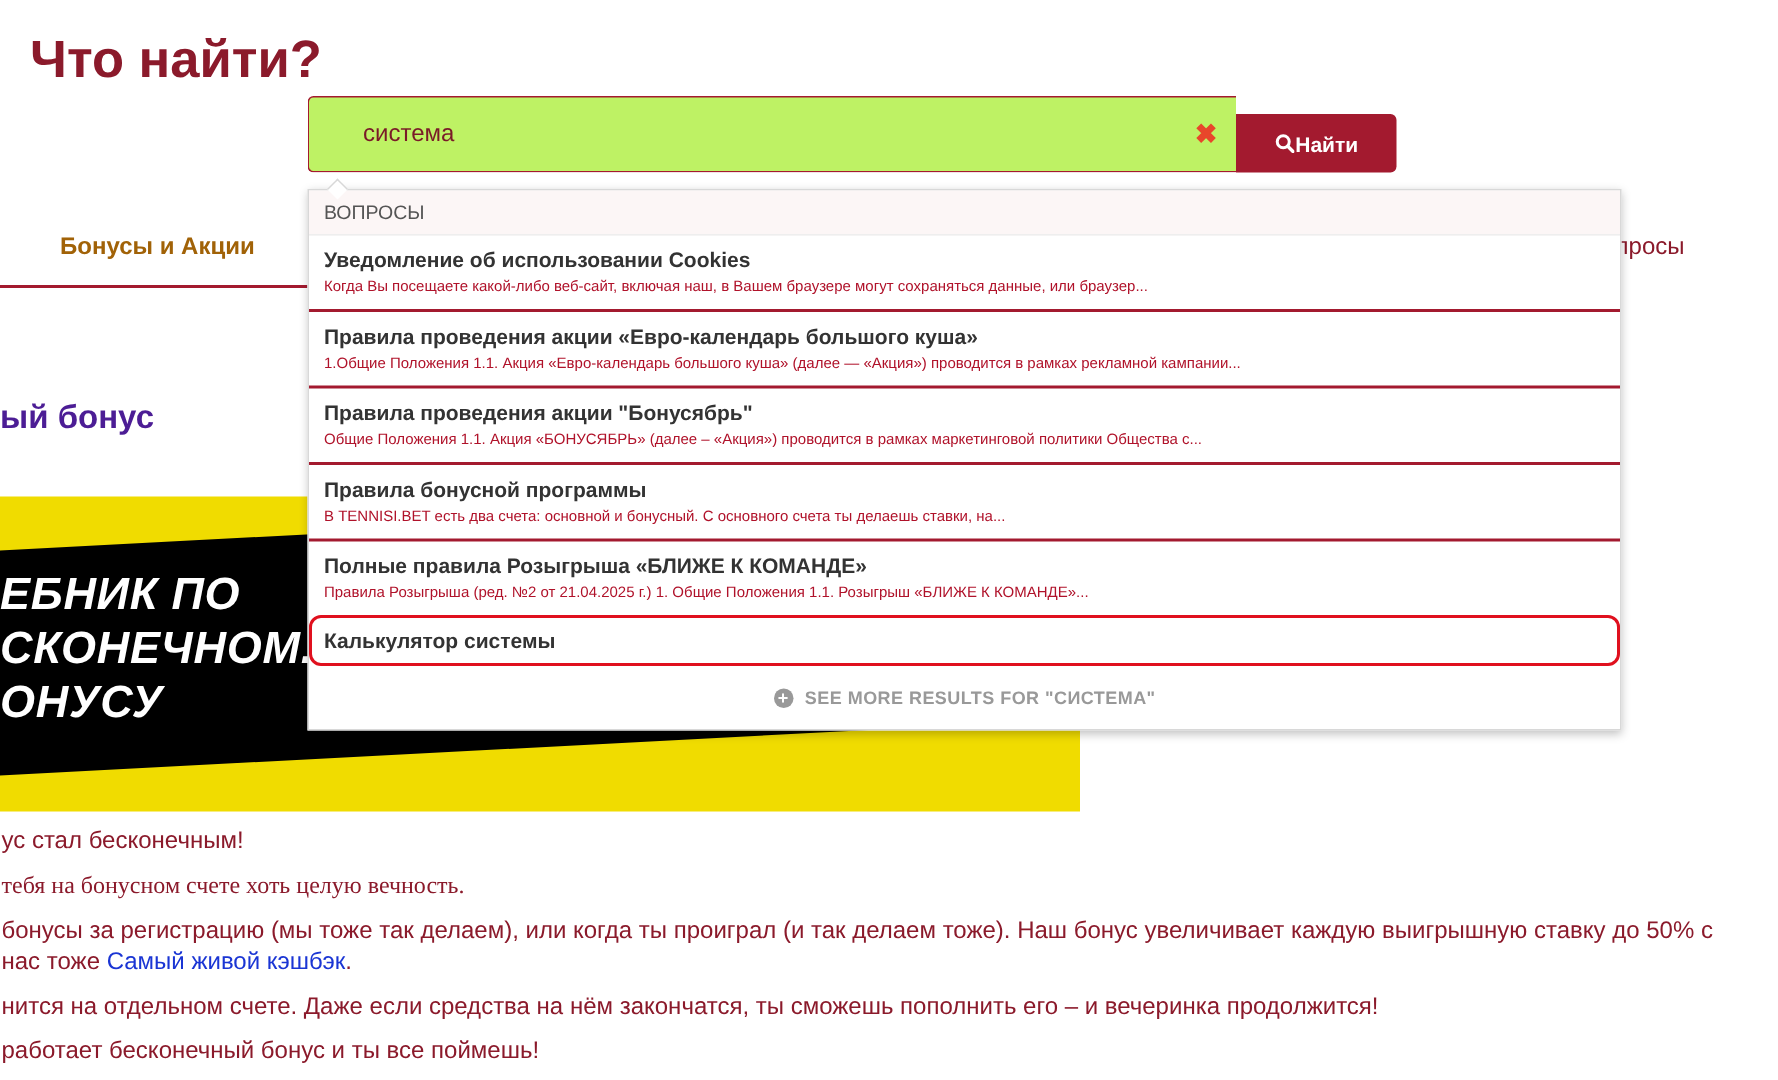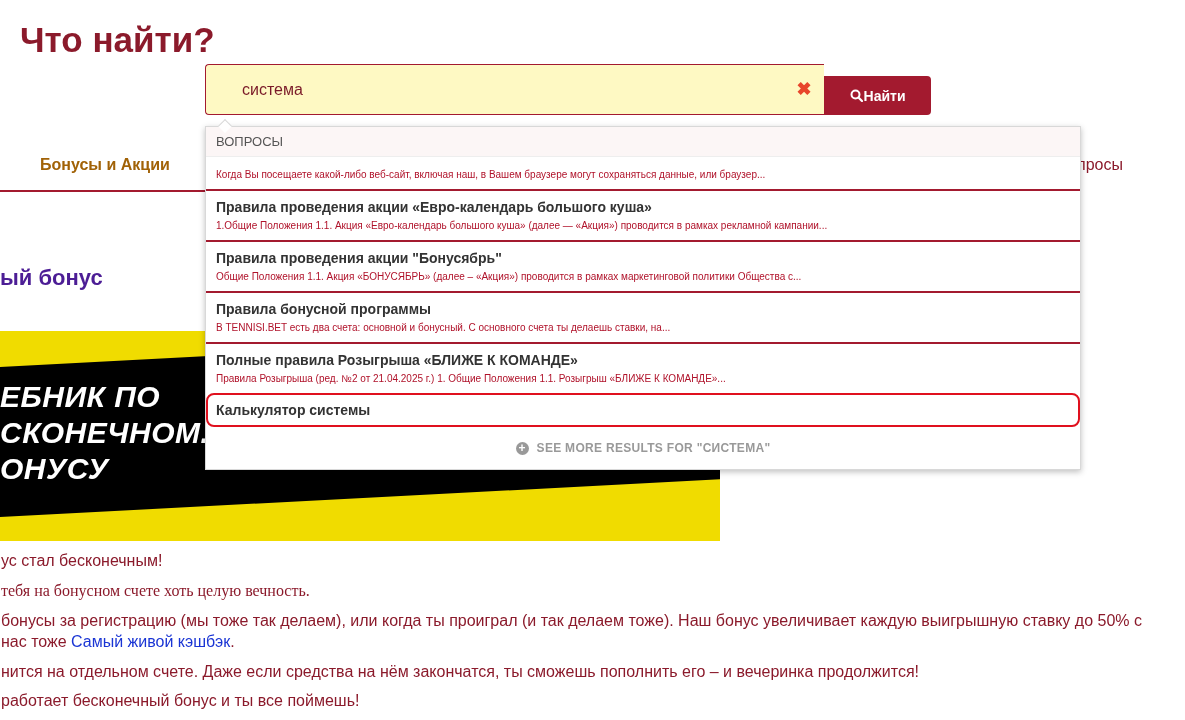--- a/index.html
+++ b/index.html
@@ -2,21 +2,21 @@
 <html><head>
   <meta charset="utf-8">
   <style>
     * { box-sizing: border-box; margin: 0; padding: 0; }
     html, body { width: 1185px; height: 720px; overflow: hidden; background: #ffffff; font-family: "Liberation Sans", sans-serif; }
     body { position: relative; }
 
     .page-title { position: absolute; top: 20px; left: 0; width: 1136px; text-align: left; font-size: 35px; font-weight: bold; color: #8b1a2b; margin-left: 20px; }
 
     .search-box { position: absolute; top: 64px; left: 205px; width: 726px; height: 51px; display: flex; }
-    .search-input-wrap { flex: 1; border: 1px solid #a31a2f; border-right: none; border-radius: 4px 0 0 4px; background: #fef9c3; position: relative; display: flex; align-items: center; }
+    .search-input-wrap { flex: 1; border: 1px solid #a31a2f; border-right: none; border-radius: 4px 0 0 4px; background: #bef264; position: relative; display: flex; align-items: center; }
     .search-input { border: none; outline: none; font-family: "Liberation Sans", sans-serif; font-size: 16px; color: #7a1a28; padding-left: 36px; width: 560px; background: transparent; }
     .clear-btn { position: absolute; right: 10px; top: 14px; width: 20px; height: 20px; color: #e8462b; font-size: 18px; font-weight: bold; line-height: 20px; text-align: center; cursor: pointer; }
     .search-btn { width: 107px; background: #a31a2f; color: #fff; border-radius: 0 4px 4px 0; display: flex; align-items: center; justify-content: center; font-size: 14px; font-weight: bold; gap: 1px; cursor: pointer; margin-top: 12px; }
 
     .nav-left { position: absolute; top: 156px; left: 40px; font-size: 16px; font-weight: bold; color: #a16207; }
     .nav-line { position: absolute; top: 190px; left: 0; width: 205px; height: 2px; background: #a31a2f; }
     .nav-right { position: absolute; top: 156px; left: 926px; font-size: 16px; color: #8b1a2b; }
 
     .section-title { position: absolute; top: 265px; left: 0; font-size: 22px; font-weight: bold; color: #4c1d95; }
 
@@ -78,20 +78,21 @@
   <span>нас тоже </span><span class="body-link">Самый живой кэшбэк</span><span>.</span>
 </div>
 <div class="body-text" style="top:663px;">нится на отдельном счете. Даже если средства на нём закончатся, ты сможешь пополнить его – и вечеринка продолжится!</div>
 <div class="body-text" style="top:692px;">работает бесконечный бонус и ты все поймешь!</div>
 
 <div class="dropdown">
   <div class="dropdown-caret"></div>
   <div class="dd-header">ВОПРОСЫ</div>
 
   <div class="dd-item">
+    <div class="dd-item-title">Уведомление об использовании Cookies</div>
     <div class="dd-item-snippet">Когда Вы посещаете какой-либо веб-сайт, включая наш, в Вашем браузере могут сохраняться данные, или браузер...</div>
   </div>
   <div class="dd-item">
     <div class="dd-item-title">Правила проведения акции «Евро-календарь большого куша»</div>
     <div class="dd-item-snippet">1.Общие Положения 1.1. Акция «Евро-календарь большого куша» (далее — «Акция») проводится в рамках рекламной кампании...</div>
   </div>
   <div class="dd-item">
     <div class="dd-item-title">Правила проведения акции "Бонусябрь"</div>
     <div class="dd-item-snippet">Общие Положения  1.1. Акция «БОНУСЯБРЬ» (далее – «Акция») проводится в рамках маркетинговой политики Общества с...</div>
   </div>

